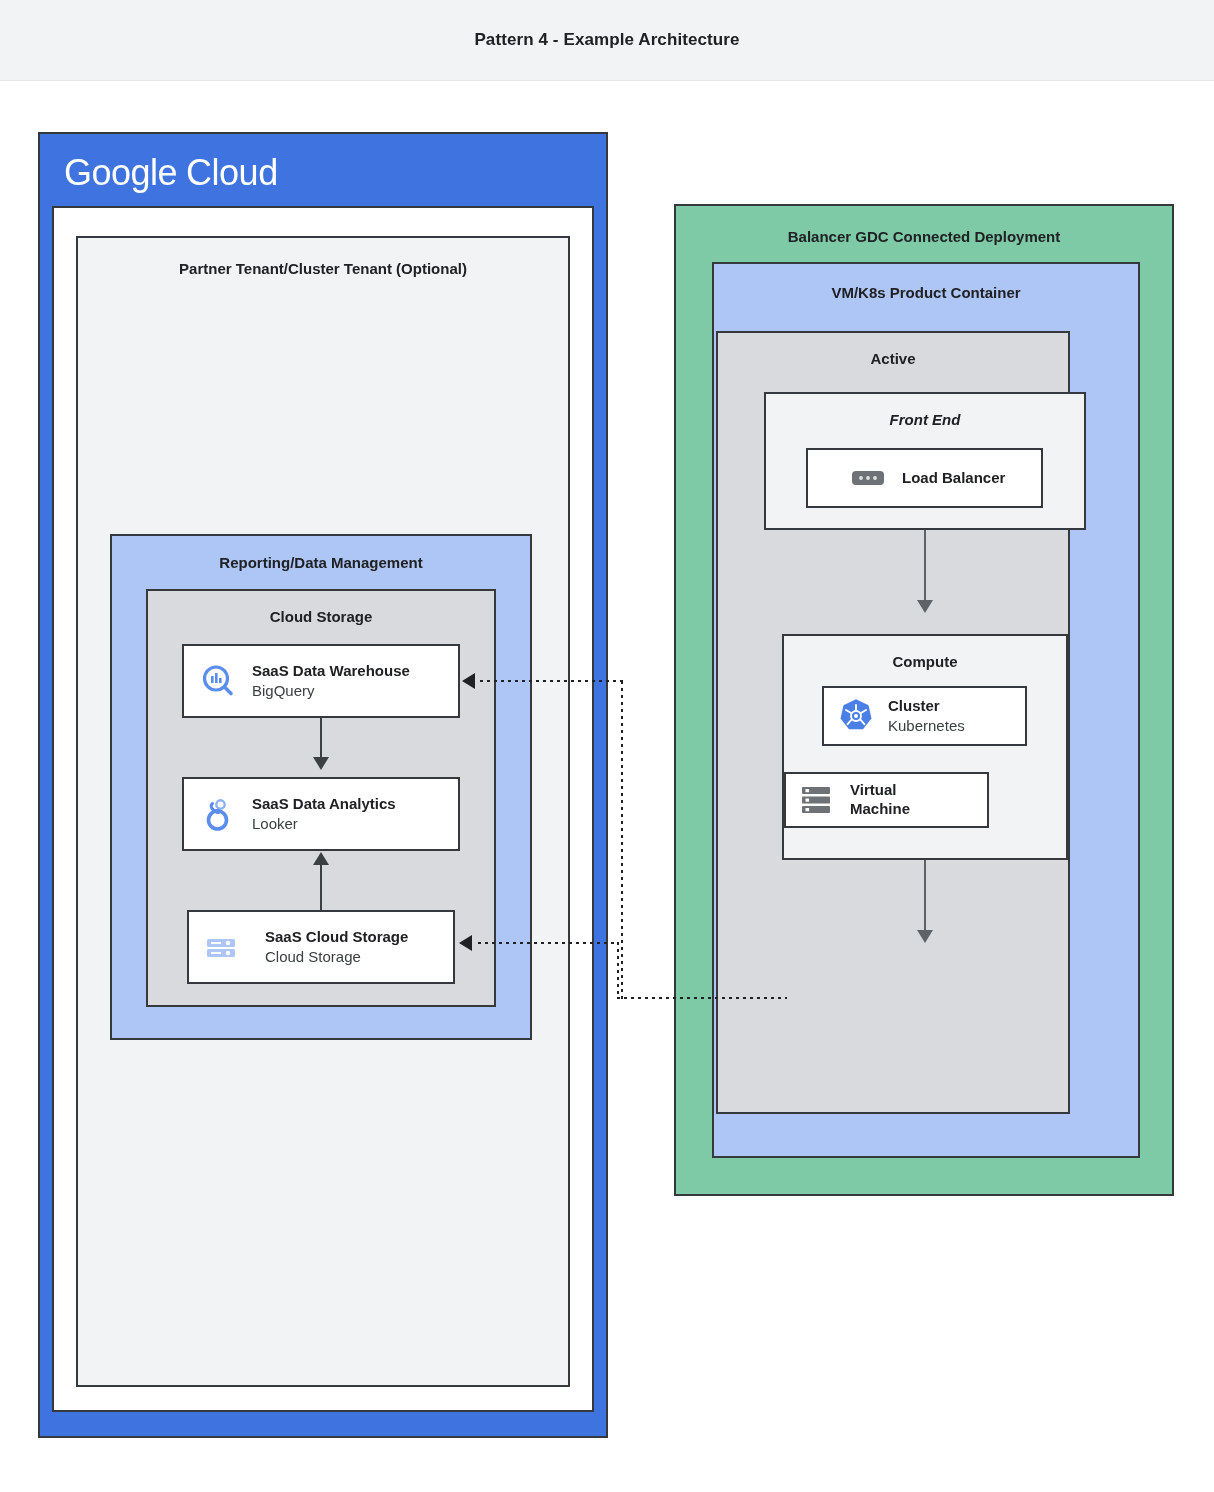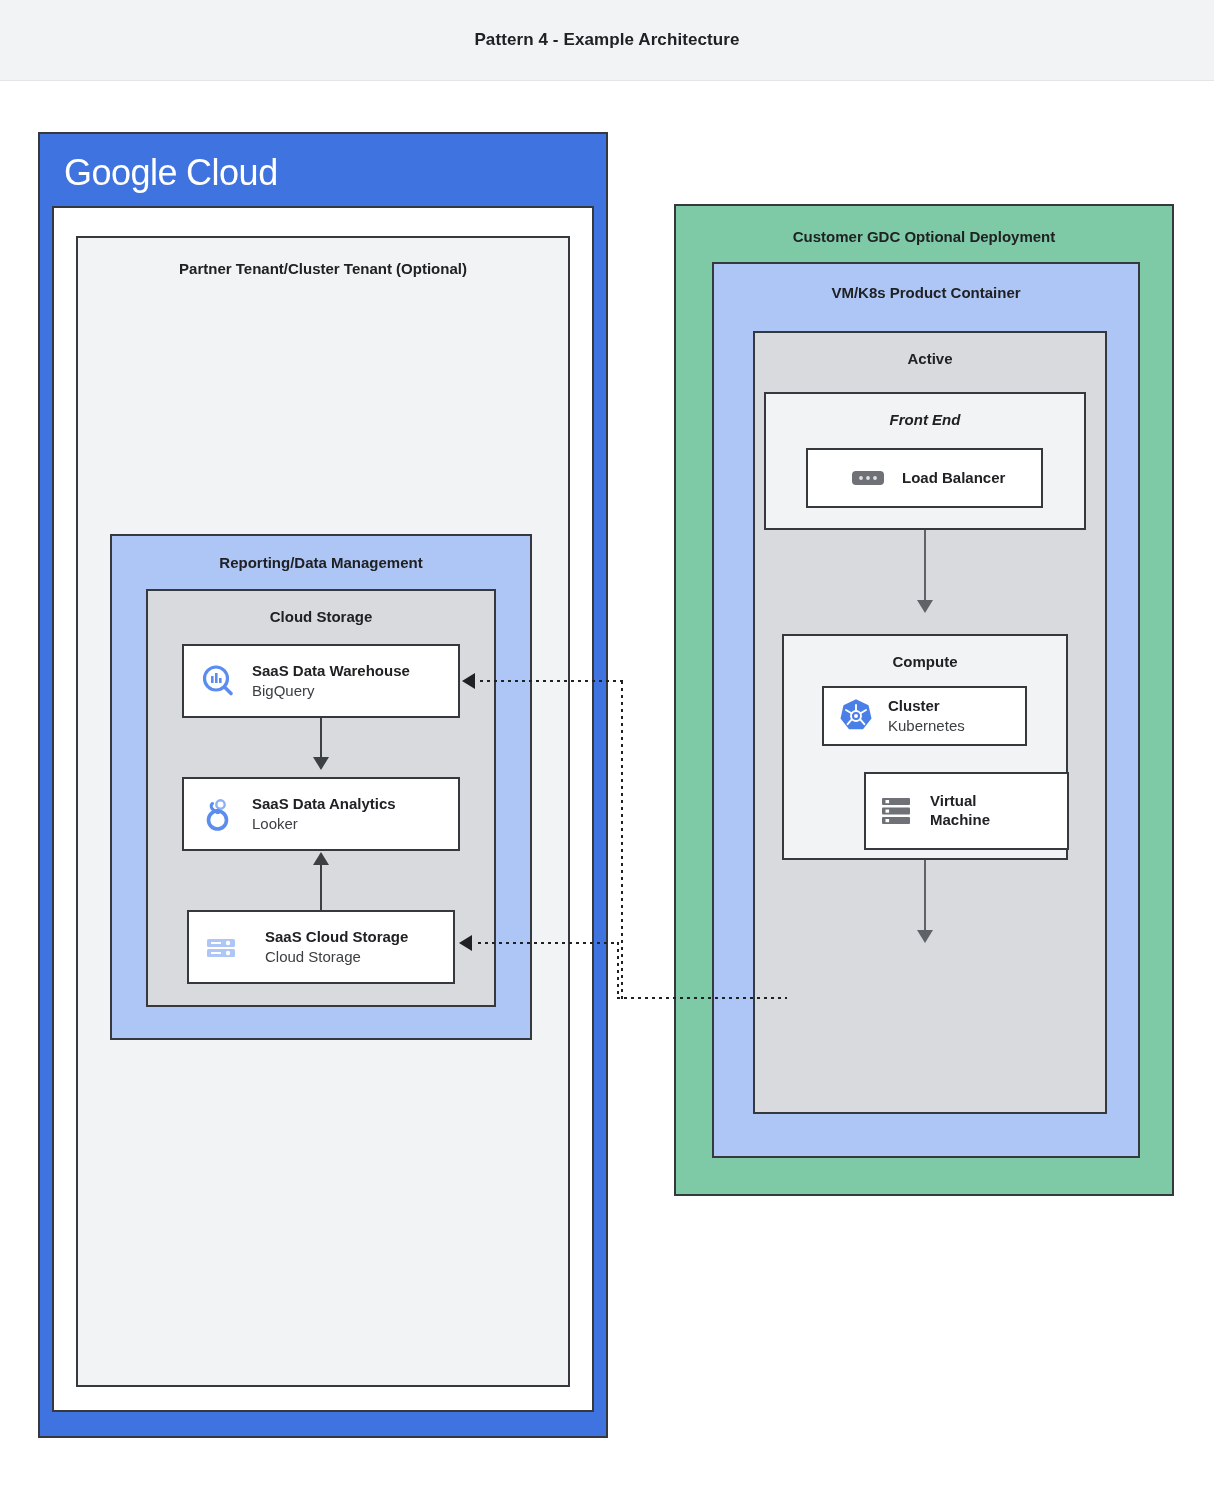--- a/index.html
+++ b/index.html
@@ -179,28 +179,28 @@
         </svg>
       </div>
       <div class="node-txt">
         <span class="node-t1">SaaS Cloud Storage</span>
         <span class="node-t2">Cloud Storage</span>
       </div>
     </div>
   </div>
 
   <div class="box gdc" style="left:674px; top:204px; width:500px; height:992px;">
-    <div class="box-title" style="top:22px; font-size:15px;">Customer GDC Optional Deployment</div>
+    <div class="box-title" style="top:22px; font-size:15px;">Balancer GDC Connected Deployment</div>
   </div>
 
   <div class="box vmk8s" style="left:712px; top:262px; width:428px; height:896px;">
     <div class="box-title" style="top:20px; font-size:15px;">VM/K8s Product Container</div>
   </div>
 
-  <div class="box active" style="left:753px; top:331px; width:354px; height:783px;">
+  <div class="box active" style="left:716px; top:331px; width:354px; height:783px;">
     <div class="box-title" style="top:17px; font-size:15px;">Active</div>
   </div>
 
   <div class="box frontend" style="left:764px; top:392px; width:322px; height:138px;">
     <div class="box-title" style="top:17px; font-size:15px;font-style:italic;">Front End</div>
   </div>
 
   <div class="box leaf" style="left:806px; top:448px; width:237px; height:60px;padding-left:24px;">
     <div class="node" style="padding-left:18px; gap:16px;">
       <div class="node-ico">
@@ -240,21 +240,21 @@
           <circle cx="20" cy="20" r="2" fill="#ffffff"></circle>
         </svg>
       </div>
       <div class="node-txt">
         <span class="node-t1">Cluster</span>
         <span class="node-t2">Kubernetes</span>
       </div>
     </div>
   </div>
 
-  <div class="box leaf" style="left:864px; top:772px; width:205px; height:78px;">
+  <div class="box leaf" style="left:784px; top:772px; width:205px; height:56px;">
     <div class="node" style="padding-left:12px; gap:12px;">
       <div class="node-ico">
         <svg width="40" height="36" viewBox="0 0 40 36" aria-hidden="true">
           <rect x="4" y="5" width="28" height="7" rx="1" fill="#6e7175"></rect>
           <rect x="4" y="14.5" width="28" height="7" rx="1" fill="#6e7175"></rect>
           <rect x="4" y="24" width="28" height="7" rx="1" fill="#6e7175"></rect>
           <rect x="7.5" y="7" width="3.6" height="3.2" fill="#ffffff"></rect>
           <rect x="7.5" y="16.5" width="3.6" height="3.2" fill="#ffffff"></rect>
           <rect x="7.5" y="26" width="3.6" height="3.2" fill="#ffffff"></rect>
         </svg>

